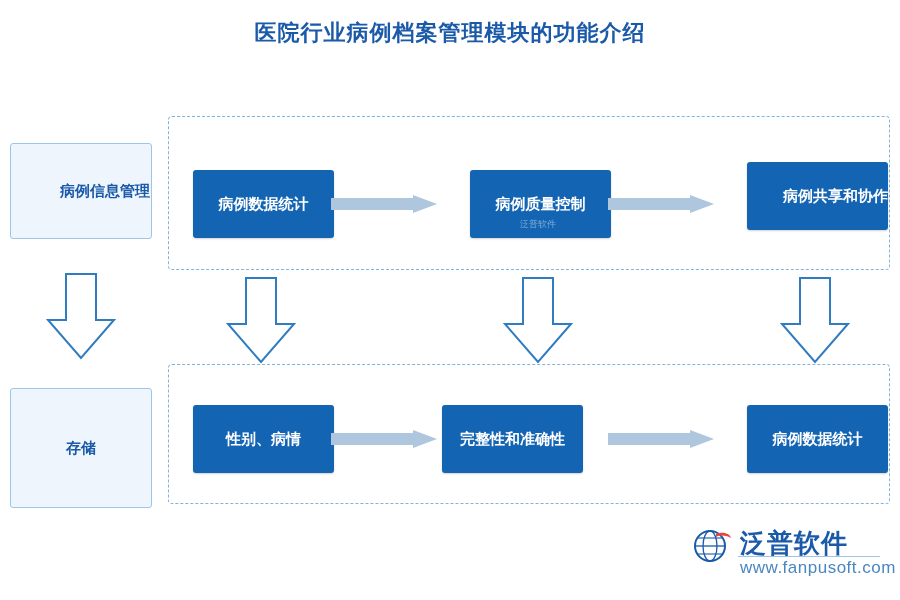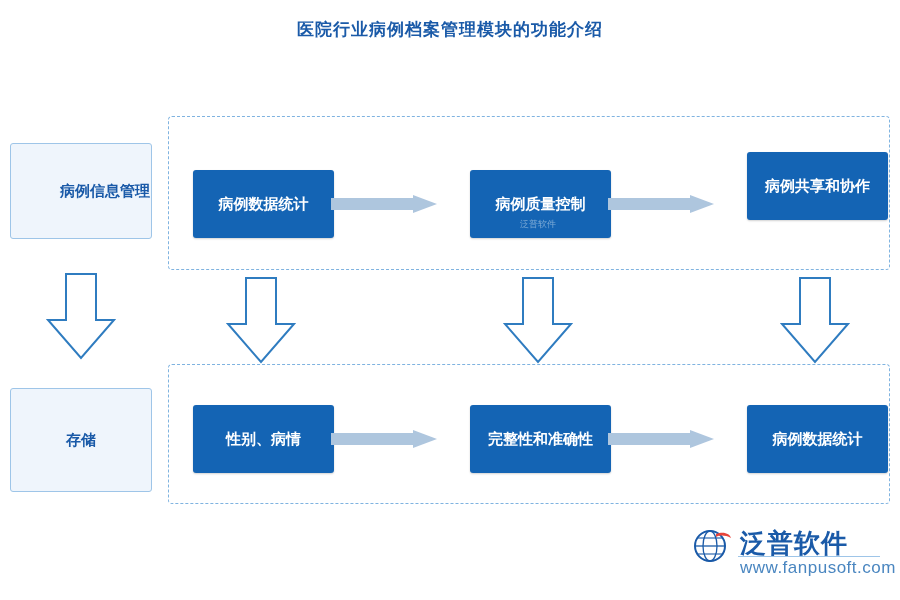--- a/index.html
+++ b/index.html
@@ -14,21 +14,21 @@
     position: relative;
     font-family: "Liberation Sans", sans-serif;
     overflow: hidden;
   }
   .title {
     position: absolute;
     top: 18px;
     left: 0;
     width: 900px;
     text-align: center;
-    font-size: 17px;
+    font-size: 22px;
     font-weight: bold;
     color: #1a5aa8;
     letter-spacing: 1px;
   }
 
   
   .left-box {
     position: absolute;
     left: 10px;
     width: 142px;
@@ -36,21 +36,21 @@
     background: #eff5fc;
     border-radius: 3px;
     display: flex;
     align-items: center;
     justify-content: center;
     color: #1a5aa8;
     font-size: 15px;
     font-weight: bold;
   }
   #left-box-1 { top: 143px; height: 96px; padding-left: 48px; }
-  #left-box-2 { top: 388px; height: 104px; }
+  #left-box-2 { top: 388px; height: 120px; }
 
   
   .dashed-group {
     position: absolute;
     left: 168px;
     width: 722px;
     border: 1px dashed #7fb3e0;
     border-radius: 4px;
   }
   #group-top { top: 116px; height: 154px; }
@@ -68,23 +68,23 @@
     font-weight: bold;
     display: flex;
     align-items: center;
     justify-content: center;
     text-align: center;
     line-height: 1.3;
     box-shadow: 0 1px 2px rgba(0,0,0,0.18);
   }
   #node-t1 { left: 193px; top: 170px; }
   #node-t2 { left: 470px; top: 170px; }
-  #node-t3 { left: 747px; top: 152px; }
+  #node-t3 { left: 747px; top: 162px; justify-content: flex-end; }
   #node-b1 { left: 193px; top: 405px; }
-  #node-b2 { left: 470px; top: 405px; text-align: center; }
+  #node-b2 { left: 442px; top: 405px; text-align: center; }
   #node-b3 { left: 747px; top: 405px; }
 
   
   .h-arrow {
     position: absolute;
     height: 18px;
     width: 106px;
   }
   .h-arrow .shaft {
     position: absolute;

